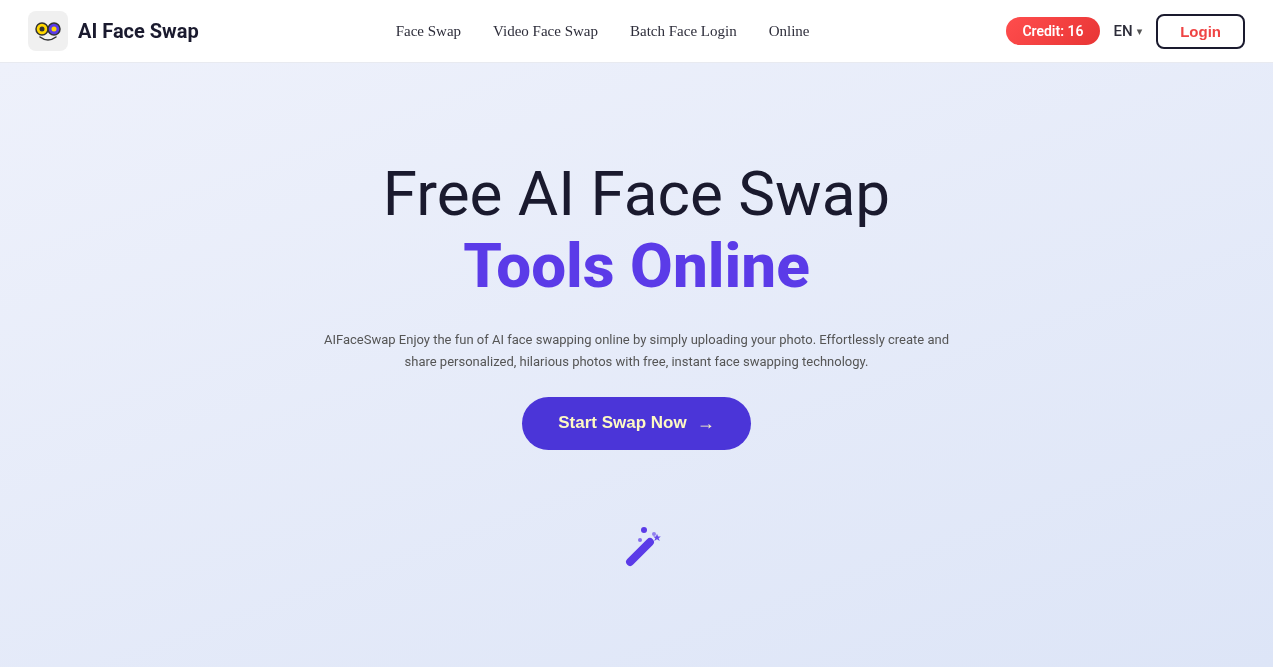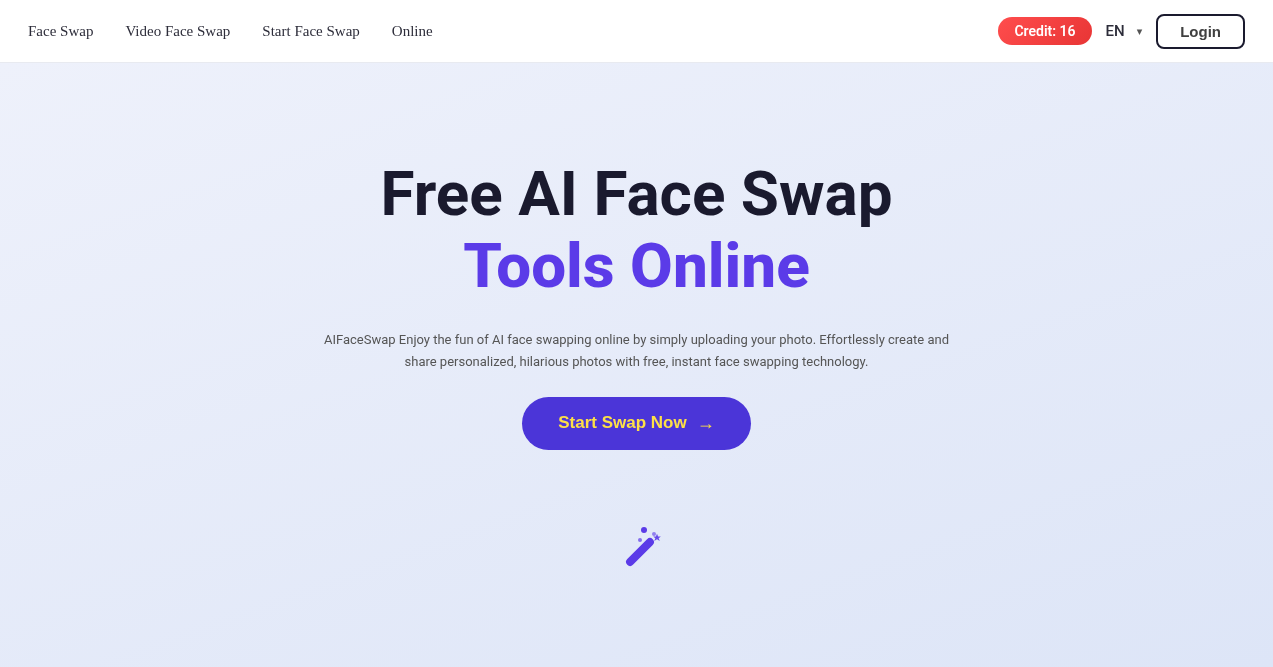--- a/index.html
+++ b/index.html
@@ -74,36 +74,36 @@
       font-size: 14px;
       font-weight: 600;
       padding: 6px 16px;
       border-radius: 20px;
       cursor: pointer;
     }
 
     .lang-selector {
       display: flex;
       align-items: center;
-      gap: 12px;
+      gap: 4px;
       font-size: 15px;
       font-weight: 500;
       color: #2d2d3a;
       cursor: pointer;
     }
 
     .chevron-icon {
       font-size: 11px;
       color: #555;
     }
 
     .login-btn {
       background: #fff;
       border: 2px solid #1a1a2e;
-      color: #404040;
+      color: #ef4444;
       font-size: 15px;
       font-weight: 600;
       padding: 7px 22px;
       border-radius: 8px;
       cursor: pointer;
     }
 
     
     .hero {
       display: flex;
@@ -111,21 +111,21 @@
       align-items: center;
       justify-content: center;
       text-align: center;
       padding: 80px 40px 60px;
       background: linear-gradient(160deg, #eef1fb 0%, #dde5f7 100%);
       min-height: 604px;
     }
 
     .hero-title-line1 {
       font-size: 62px;
-      font-weight: 700;
+      font-weight: 400;
       color: #1a1a2e;
       line-height: 1.1;
       margin-bottom: 4px;
     }
 
     .hero-title-line2 {
       font-size: 62px;
       font-weight: 800;
       color: #5b3be8;
       line-height: 1.1;
@@ -142,21 +142,21 @@
 
     .hero-buttons {
       display: flex;
       gap: 20px;
       align-items: center;
       margin-bottom: 60px;
     }
 
     .btn-primary {
       background: #4b35d8;
-      color: #fde047;
+      color: #fef9c3;
       font-size: 17px;
       font-weight: 600;
       padding: 16px 36px;
       border-radius: 50px;
       border: none;
       cursor: pointer;
       display: flex;
       align-items: center;
       gap: 10px;
       transition: background 0.2s;
@@ -188,25 +188,38 @@
 
     .magic-wand-svg {
       width: 70px;
       height: 70px;
     }
   </style>
 </head>
 <body>
 
 <nav class="navbar">
+  <div class="navbar-left">
+
+    <svg class="logo-icon" viewBox="0 0 40 40" xmlns="http://www.w3.org/2000/svg">
+      <rect width="40" height="40" rx="8" fill="#f0f0f0"></rect>
+
+      <circle cx="14" cy="18" r="6" fill="#ffd700" stroke="#333" stroke-width="1.5"></circle>
+      <circle cx="26" cy="18" r="6" fill="#5b3be8" stroke="#333" stroke-width="1.5"></circle>
+      <circle cx="14" cy="18" r="2.5" fill="#333"></circle>
+      <circle cx="26" cy="18" r="2.5" fill="#ffd700"></circle>
+      <path d="M12 26 Q20 32 28 26" stroke="#333" stroke-width="1.5" fill="none" stroke-linecap="round"></path>
+    </svg>
+    <span class="brand-name">AI Face Swap</span>
+  </div>
 
   <div class="navbar-center">
     <a class="nav-link">Face Swap</a>
     <a class="nav-link">Video Face Swap</a>
-    <a class="nav-link">Start Face Swap</a>
+    <a class="nav-link">Batch Face Login</a>
     <a class="nav-link">Online</a>
   </div>
 
   <div class="navbar-right">
     <div class="credit-badge">Credit: 16</div>
     <div class="lang-selector">
       <span>EN</span>
       <span class="chevron-icon">▾</span>
     </div>
     <button class="login-btn">Login</button>

